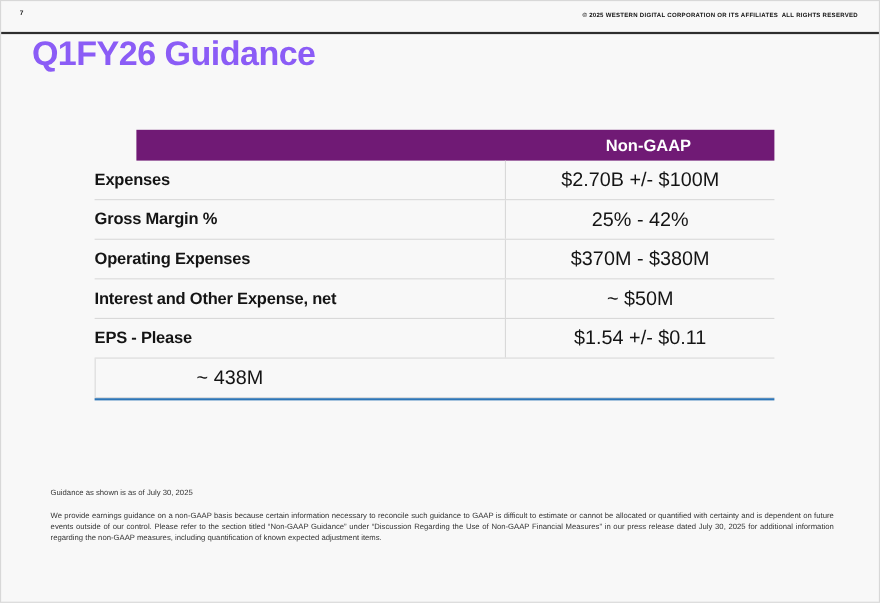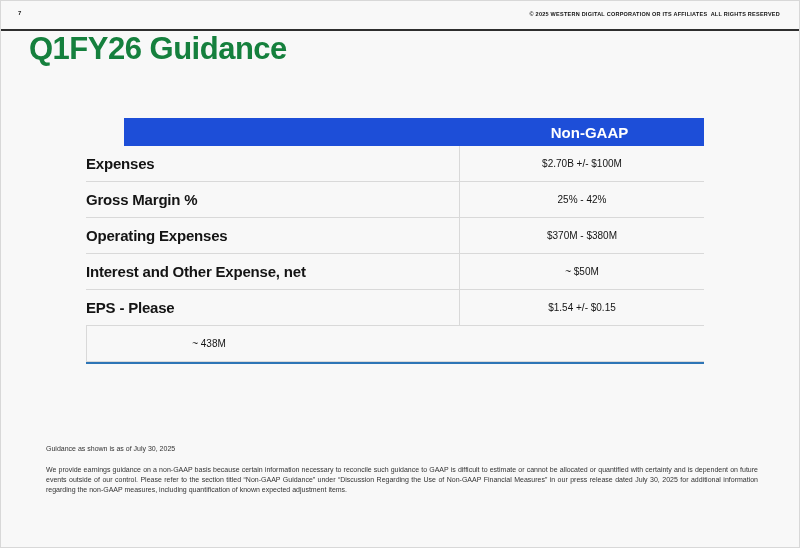--- a/index.html
+++ b/index.html
@@ -23,47 +23,47 @@
     position:absolute; top:10px; right:19px;
     font-size:5.5px; font-weight:bold; color:#111;
     letter-spacing:0.25px; white-space:pre;
   }
   .top-rule {
     position:absolute; top:28px; left:0;
     width:800px; height:2px; background:#2e2e2e;
   }
   .slide-title {
     position:absolute; top:30px; left:28px;
-    font-size:31px; font-weight:bold; color:#15803d;
+    font-size:31px; font-weight:bold; color:#8b5cf6;
     letter-spacing:-0.5px;
   }
   .gtable {
     position:absolute; left:85px; top:117px; width:618px;
   }
   .gtable .thead {
-    display:flex; height:28px; background:#1d4ed8;margin-left:38px;
+    display:flex; height:28px; background:#701a75;margin-left:38px;
   }
   .gtable .thead .spacer { width:374px; }
   .gtable .thead .hdr {
     width:244px; display:flex; align-items:center; justify-content:center;
     color:#ffffff; font-weight:bold; font-size:15px;
   }
   .gtable .trow {
     display:flex; height:36px; border-bottom:1px solid #d9d9d9;
   }
   .gtable .trow:last-of-type { border-bottom:none; }
   .gtable .trow .lbl {
     width:373px; display:flex; align-items:center;
     font-weight:bold; font-size:15px; color:#141414;
     letter-spacing:-0.2px;
   }
   .gtable .trow .val {
     width:245px; border-left:1px solid #d9d9d9;
     display:flex; align-items:center; justify-content:center;
-    font-size:10px; color:#141414;
+    font-size:18px; color:#141414;
   }
   .gtable .bottom-rule { height:2px; background:#2e75b6; }
   .fn-date {
     position:absolute; left:45px; top:444px;
     font-size:7px; color:#333;
   }
   .fn-para {
     position:absolute; left:45px; top:464px; width:712px;
     font-size:7px; color:#333; line-height:1.45;
     text-align:justify;
@@ -97,21 +97,21 @@
     <div class="trow">
       <div class="lbl">Operating Expenses</div>
       <div class="val">$370M - $380M</div>
     </div>
     <div class="trow">
       <div class="lbl">Interest and Other Expense, net</div>
       <div class="val">~ $50M</div>
     </div>
     <div class="trow">
       <div class="lbl">EPS - Please</div>
-      <div class="val">$1.54 +/- $0.15</div>
+      <div class="val">$1.54 +/- $0.11</div>
     </div>
     <div class="trow">
       <div class="val">~ 438M</div>
     </div>
 
     <div class="bottom-rule"></div>
   </div>
 
   <div class="fn-date">Guidance as shown is as of July 30, 2025</div>
   <div class="fn-para">We provide earnings guidance on a non-GAAP basis because certain information necessary to reconcile such guidance to GAAP is difficult to estimate or cannot be allocated or quantified with certainty and is dependent on future events outside of our control. Please refer to the section titled “Non-GAAP Guidance” under “Discussion Regarding the Use of Non-GAAP Financial Measures” in our press release dated July 30, 2025 for additional information regarding the non-GAAP measures, including quantification of known expected adjustment items.</div>

